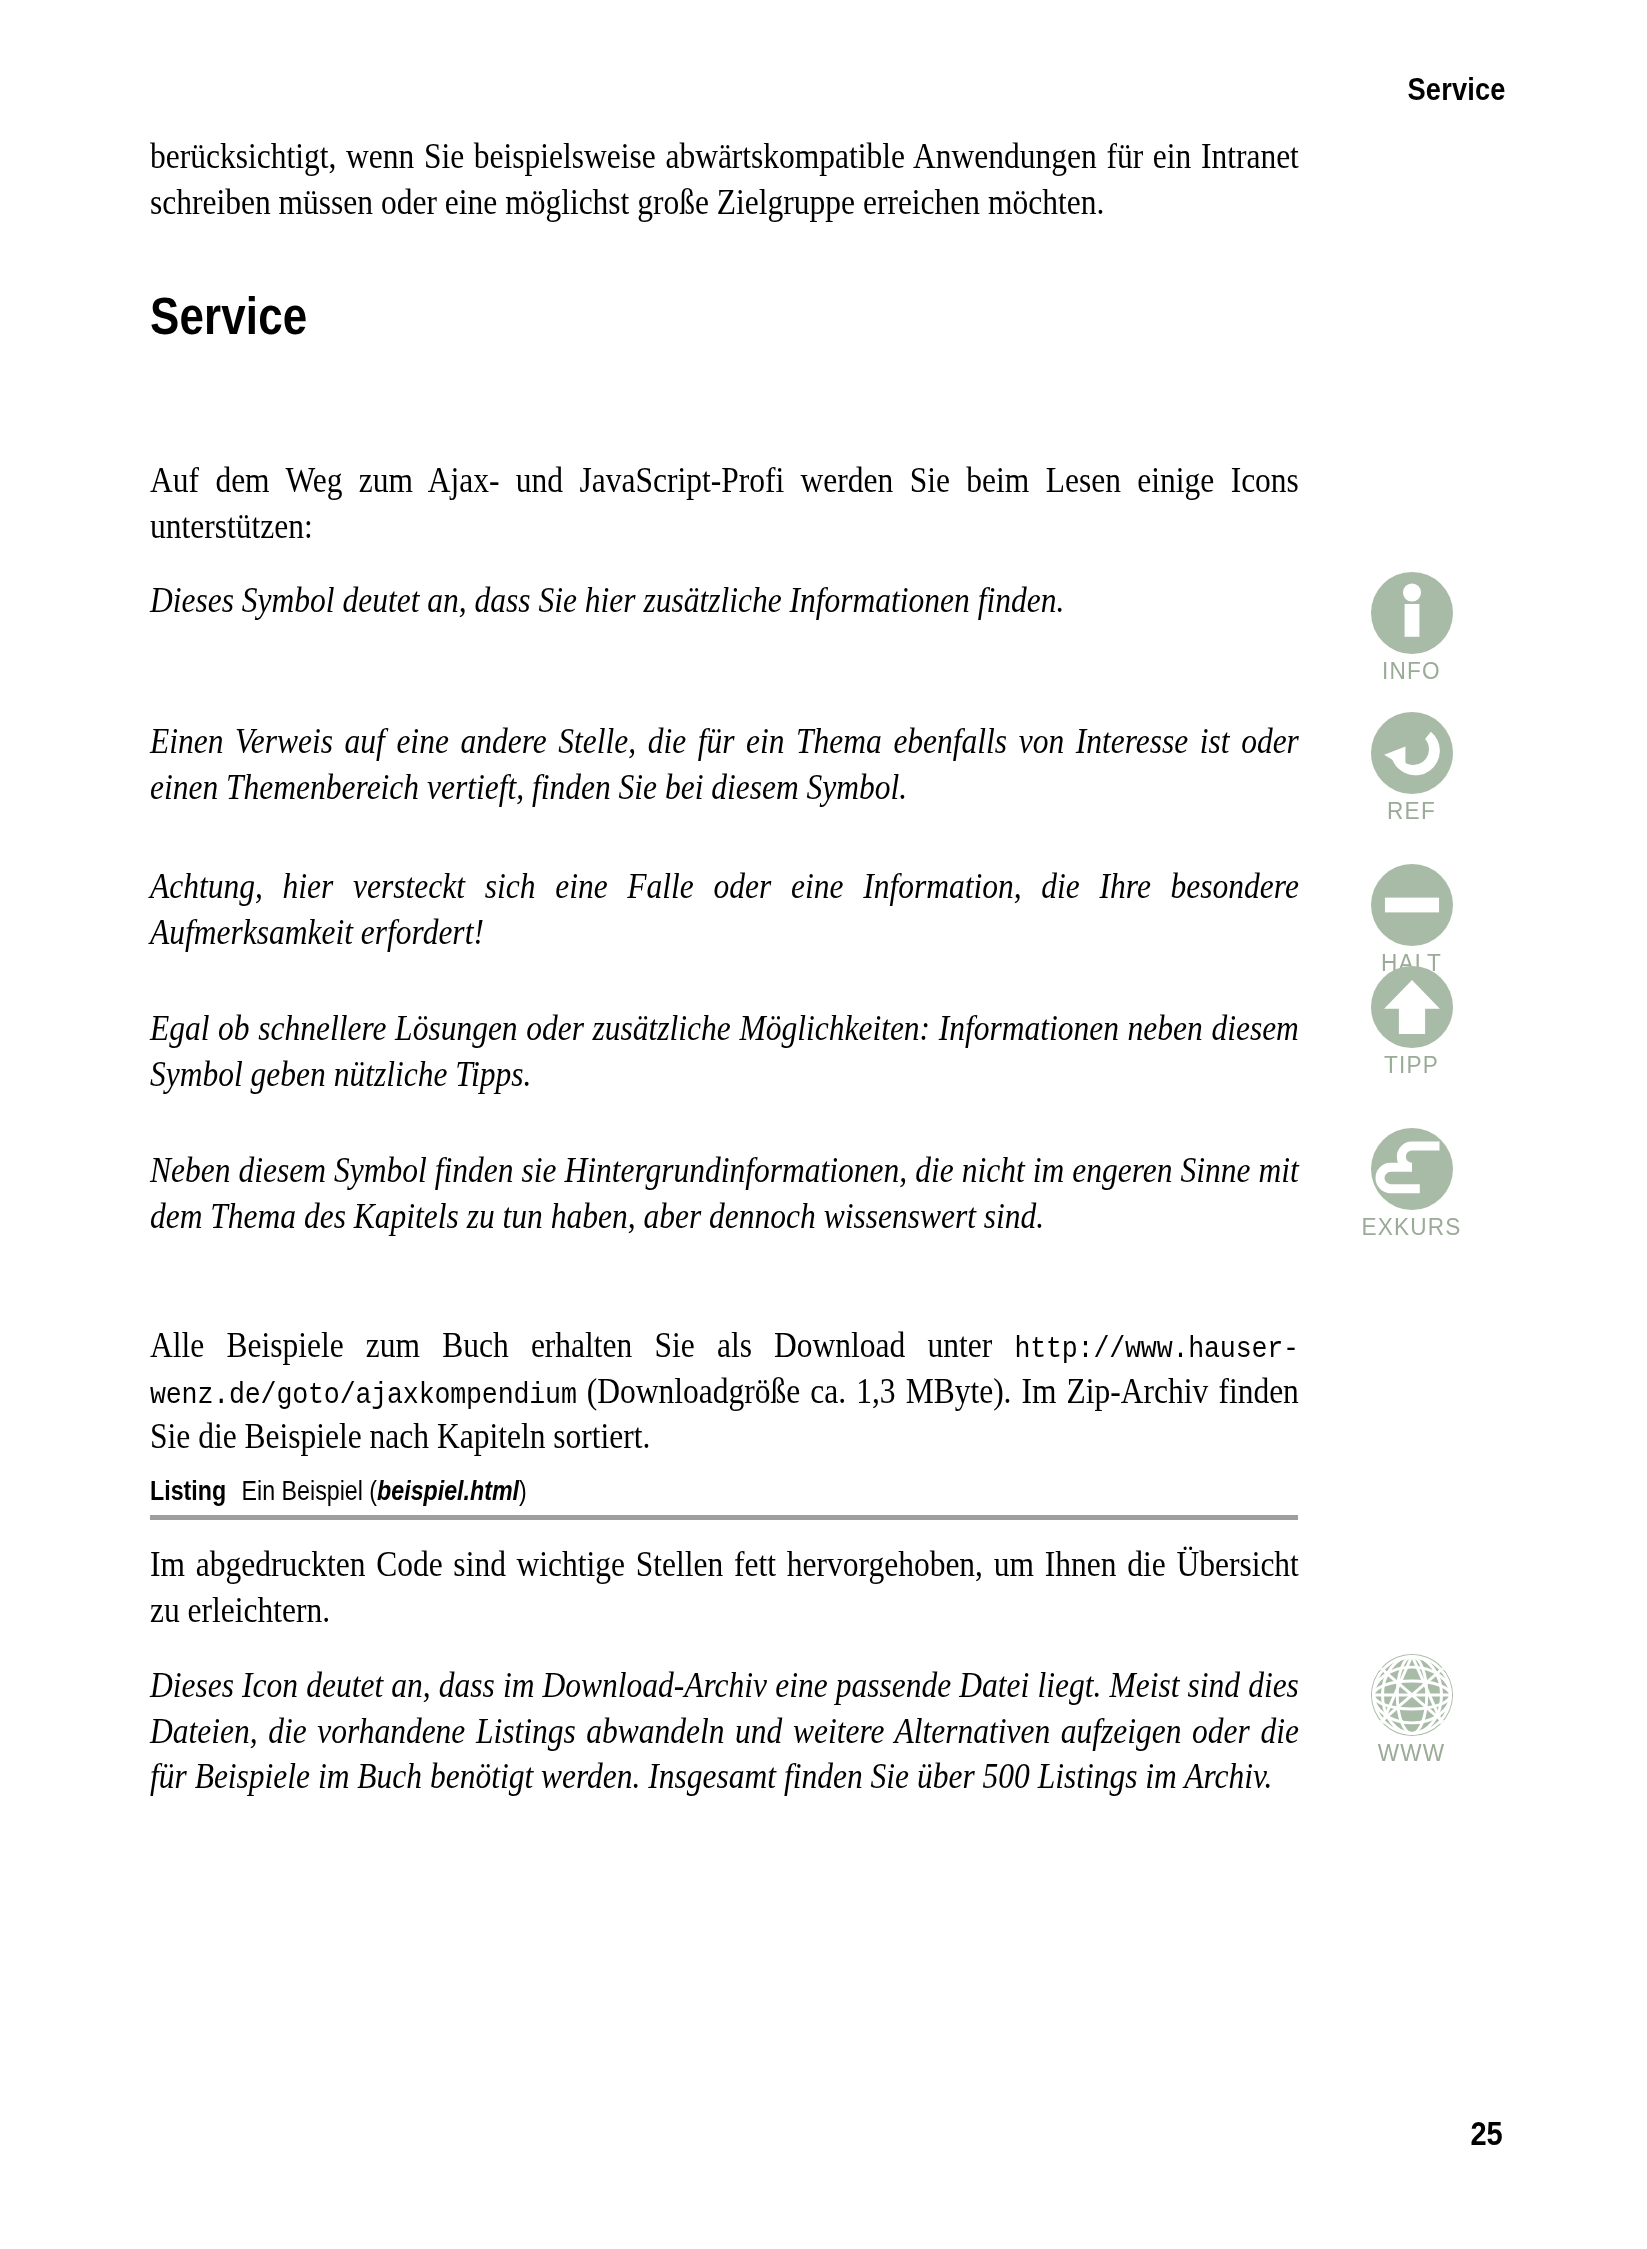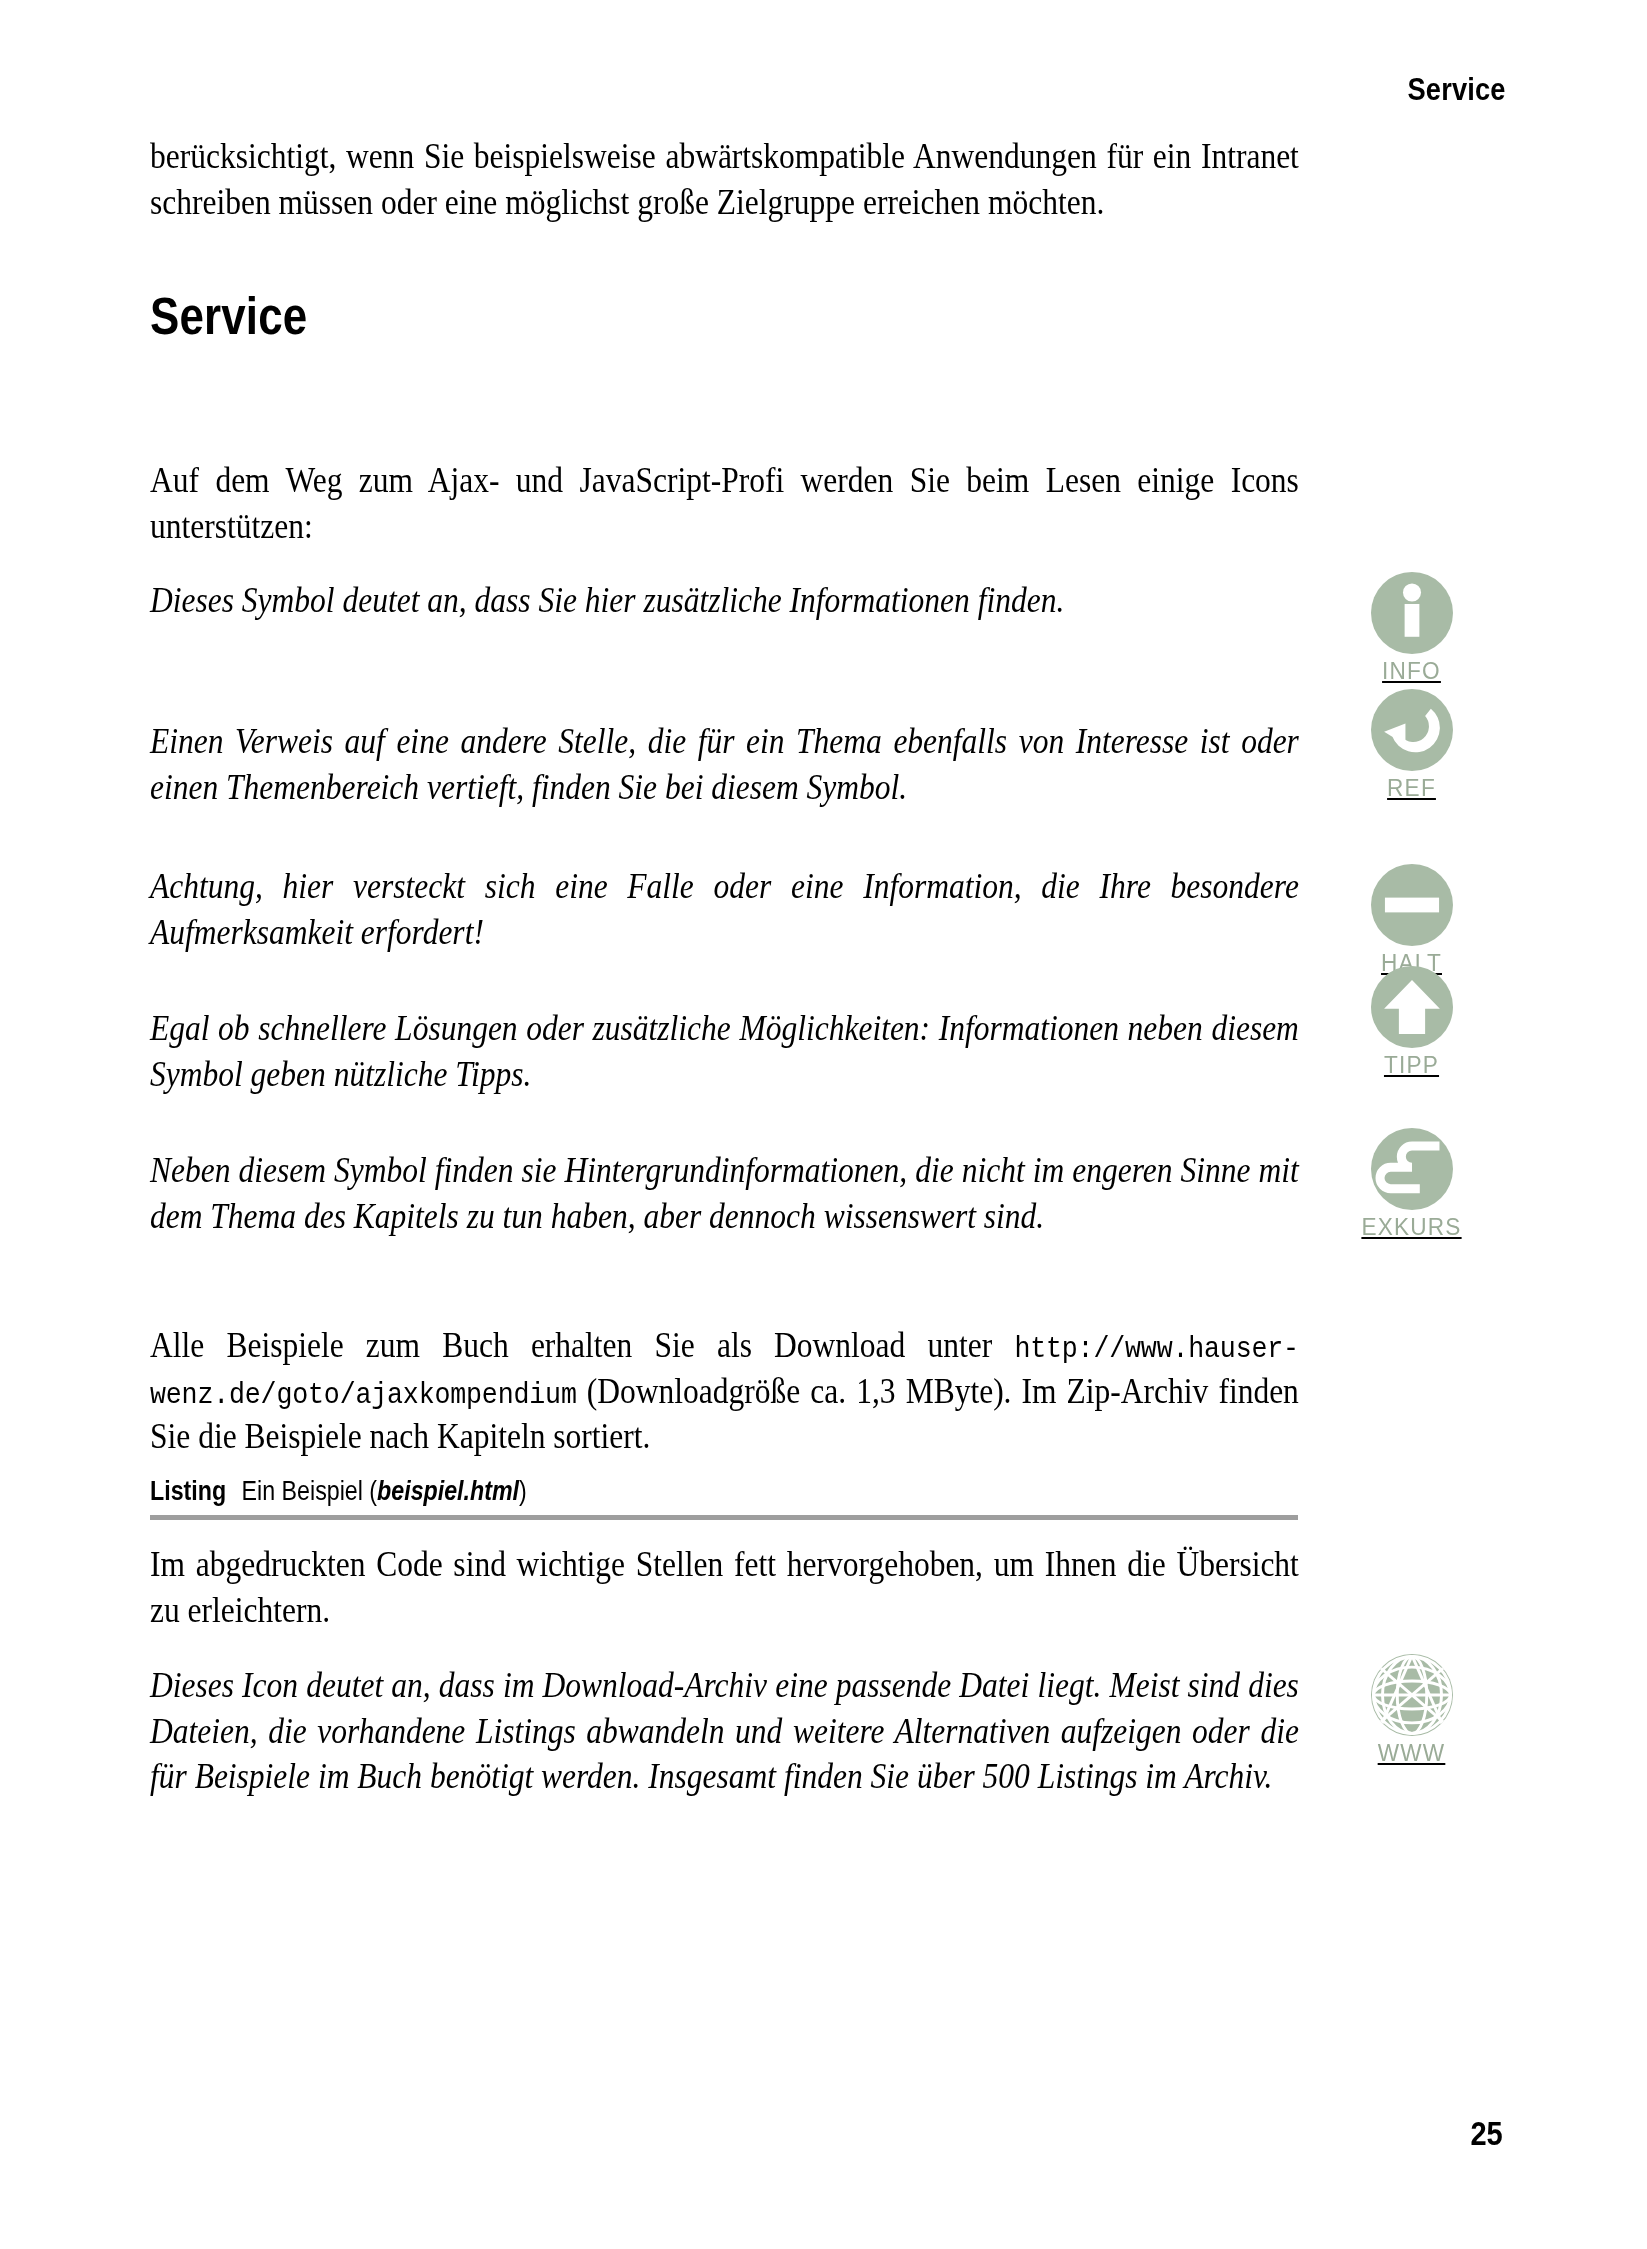--- a/index.html
+++ b/index.html
@@ -101,21 +101,20 @@
     position: absolute;
     left: 1313px;
     top: 0;
     width: 197px;
   }
   .icon-block {
     position: absolute;
     left: 0;
     width: 197px;
     text-align: center;
-    text-decoration: underline;
   }
   .icon-badge {
     width: 82px;
     height: 82px;
     display: block;
     margin: 0 auto;
   }
   .icon-label {
     margin-top: 3.3px;
     font-family: "Liberation Sans Narrow", "Liberation Sans", sans-serif;
@@ -180,21 +179,21 @@
 
     <div class="icon-block" style="top:572px;">
       <svg class="icon-badge" viewBox="0 0 100 100">
         <circle cx="50" cy="50" r="50" fill="#a8bba6"></circle>
         <circle cx="50" cy="25" r="11" fill="#ffffff"></circle>
         <rect x="41" y="39" width="18" height="40" fill="#ffffff"></rect>
       </svg>
       <div class="icon-label">INFO</div>
     </div>
 
-    <div class="icon-block" style="top:689px;">
+    <div class="icon-block" style="top:712px;">
       <svg class="icon-badge" viewBox="0 0 100 100">
         <circle cx="50" cy="50" r="50" fill="#a8bba6"></circle>
         <path d="M 73 24 A 30 30 0 1 1 26 58 L 37 58 A 19 19 0 1 0 66 33 Z" fill="#ffffff"></path>
         <polygon points="16,52 42,42 42,68" fill="#ffffff"></polygon>
       </svg>
       <div class="icon-label">REF</div>
     </div>
 
     <div class="icon-block" style="top:864px;">
       <svg class="icon-badge" viewBox="0 0 100 100">

